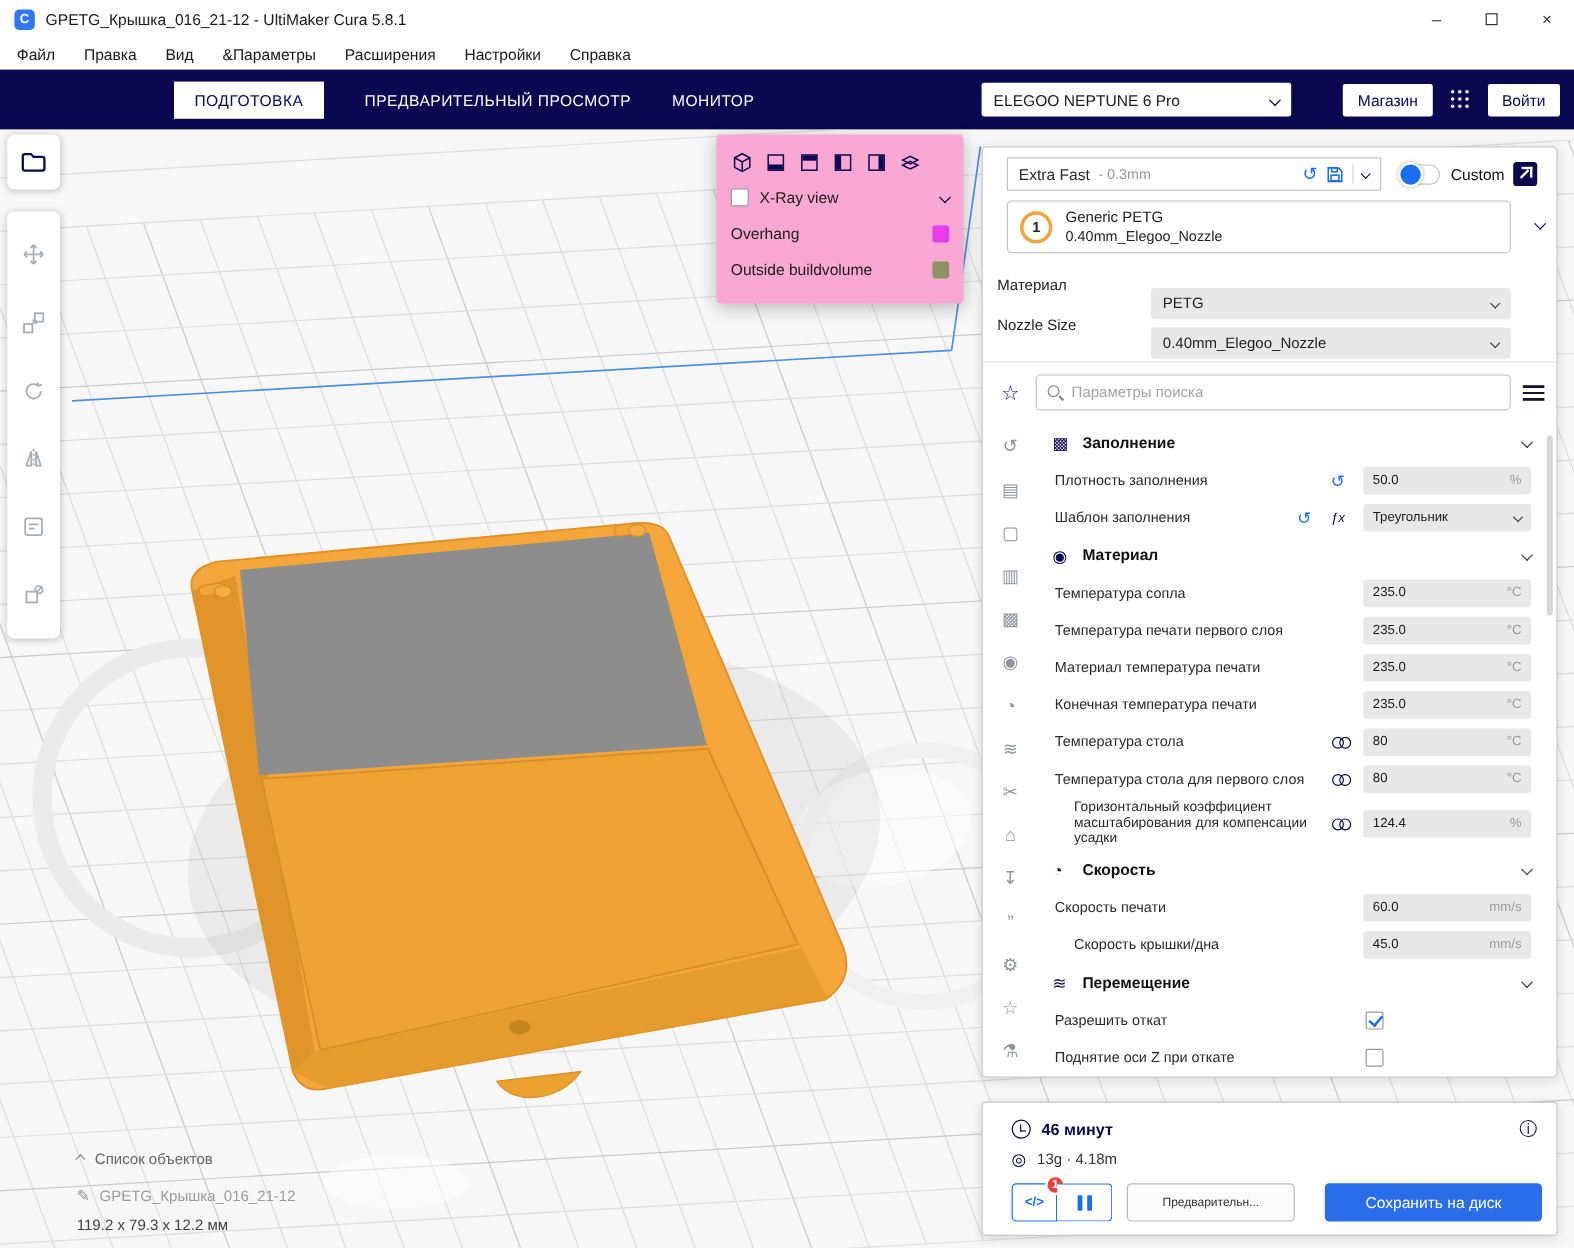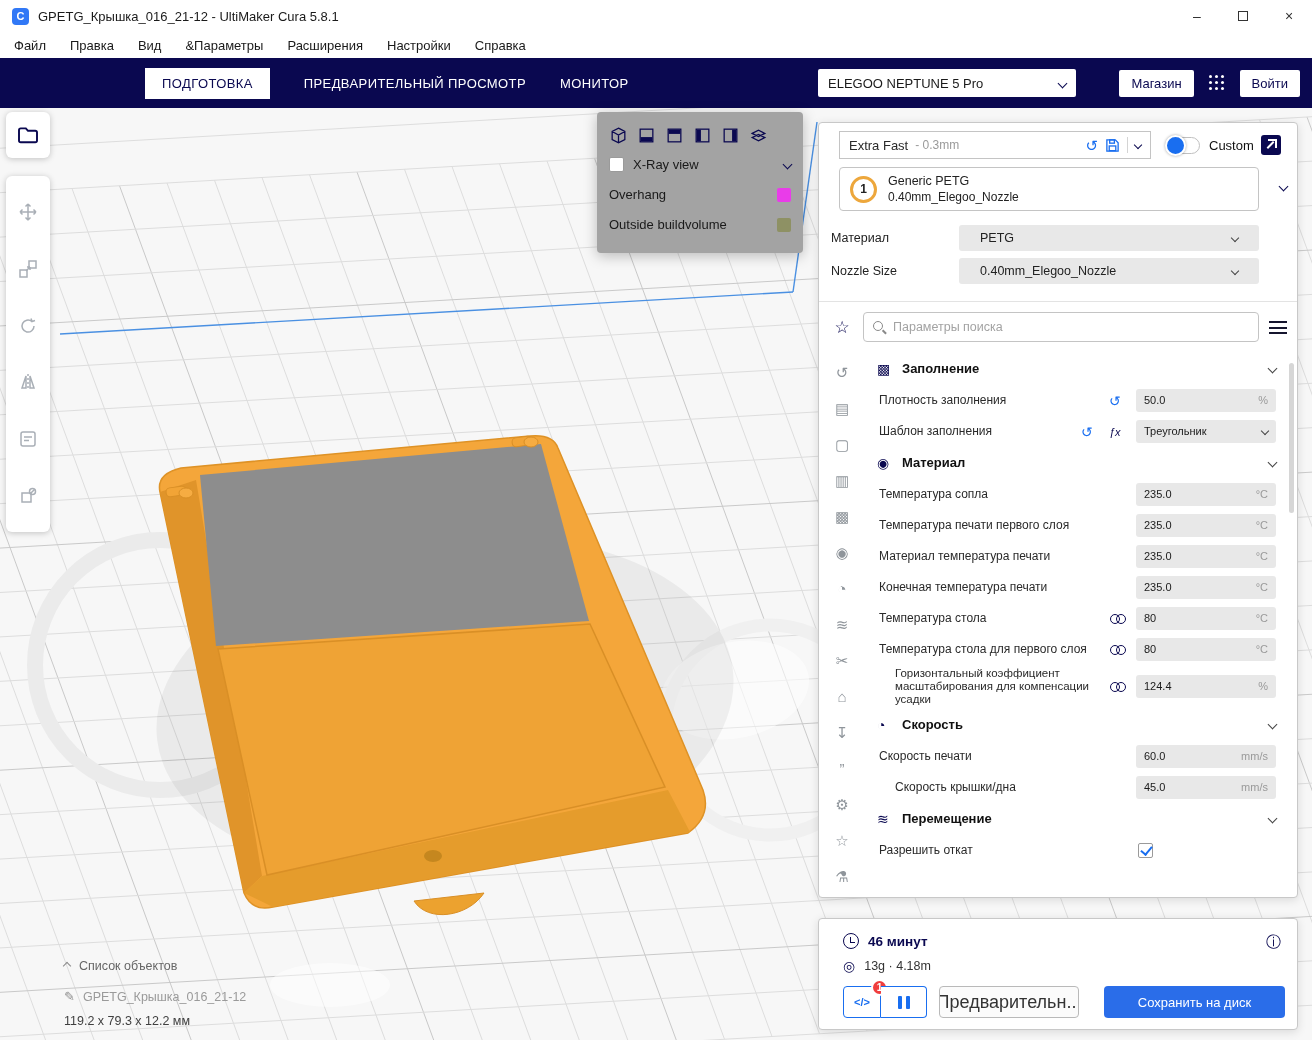--- a/index.html
+++ b/index.html
@@ -54,21 +54,21 @@
   .viewport svg{position:absolute;left:0;top:0;width:1312px;height:932px}
 
   
   .card{position:absolute;background:#fff;border-radius:6px;box-shadow:0 1px 6px rgba(0,0,0,.22)}
   .file-card{left:6px;top:112px;width:44px;height:46px;display:flex;align-items:center;justify-content:center}
   .tool-card{left:6px;top:176px;width:44px;height:356px;display:flex;flex-direction:column;align-items:center;
              justify-content:space-around;padding:8px 0}
   .tool{width:30px;height:30px;display:flex;align-items:center;justify-content:center}
 
   
-  .view-popup{position:absolute;left:597px;top:112px;width:206px;height:141px;background:#a3a3a3;border-radius:4px;
+  .view-popup{position:absolute;left:597px;top:112px;width:206px;height:141px;background:#f9a8d4;border-radius:4px;
               box-shadow:0 3px 14px rgba(0,0,0,.25);padding:10px 12px;z-index:5}
   .vp-icons{display:flex;gap:9px;align-items:center;height:26px}
   .vp-row{display:flex;align-items:center;height:27px;margin-top:3px}
   .vp-label{font-size:13px;color:#1a1a1a}
   .vp-row .checkbox{margin-right:9px}
   .swatch{width:14px;height:14px;border-radius:2px;margin-left:auto}
 
   
   .objlist{position:absolute;left:64px;bottom:12px;z-index:4}
   .ol-head{display:flex;align-items:center;gap:9px;font-size:12.5px;color:#666}
@@ -99,22 +99,22 @@
                 display:flex;align-items:center;padding:0 10px;gap:11px}
   .ext-circle{width:27px;height:27px;border-radius:50%;border:3px solid #eda73c;display:flex;align-items:center;
               justify-content:center;font-size:12px;font-weight:bold;color:#222;flex:0 0 auto}
   .ext-mat{font-size:12.5px;color:#222}
   .ext-noz{font-size:12px;color:#222;margin-top:2px}
   .ext-chev{position:absolute;right:10px;top:60px}
 
   .cfg-row{position:absolute;left:12px;right:16px;height:26px}
   .cfg-row.r1{top:102px}.cfg-row.r2{top:135px}
   .cfg-label{font-size:12.5px;color:#222;line-height:26px}
-  .dropdown{position:absolute;left:128px;top:0;width:300px;height:26px;background:#e8e8e8;border-radius:3px;
-            display:flex;align-items:center;padding:0 21px;font-size:12.5px;color:#222}
+  .dropdown{position:absolute;left:128px;top:15px;width:300px;height:26px;background:#e8e8e8;border-radius:3px;
+            display:flex;align-items:center;padding:0 10px;font-size:12.5px;color:#222}
   .dropdown .chev{margin-left:auto}
   .div1{position:absolute;left:0;right:0;top:178px;height:1px;background:#e3e3e3}
 
   .search-row{position:absolute;left:12px;right:10px;top:188px;height:32px;display:flex;align-items:center;gap:10px}
   .fav-star{font-size:17px;color:#0a0850;width:22px;text-align:center}
   .searchbox{flex:1;height:30px;border:1px solid #c4c4c4;border-radius:4px;display:flex;align-items:center;padding:0 8px;gap:6px;background:#fff}
   .searchbox input{border:none;outline:none;flex:1;font-size:12.5px;color:#333;font-family:inherit;background:transparent}
   .searchbox input::placeholder{color:#a3a3a3}
 
   .cat-strip{position:absolute;left:10px;top:232px;width:26px}
@@ -160,21 +160,21 @@
   .ap-row3{position:absolute;left:24px;right:12px;top:66px;height:34px;display:flex;align-items:center}
   .seg{display:flex}
   .seg-btn{width:38px;height:32px;border:1.5px solid #196ef0;background:#fff;display:flex;align-items:center;
            justify-content:center;color:#196ef0;font-weight:bold;font-size:11px;position:relative}
   .seg-btn.first{border-radius:4px 0 0 4px}
   .seg-btn.last{border-radius:0 4px 4px 0;border-left:none;width:46px}
   .badge{position:absolute;top:-8px;right:-8px;min-width:17px;height:17px;border-radius:9px;background:#f03e3e;
          border:2px solid #fff;color:#fff;font-size:10px;line-height:13px;text-align:center;font-weight:bold;padding:0 2px}
   .pbar{width:4px;height:13px;background:#196ef0;margin:0 2px;border-radius:1px}
   .btn{display:flex;align-items:center;justify-content:center;height:32px;border-radius:4px;white-space:nowrap;overflow:hidden}
-  .btn.light{margin-left:12px;width:140px;background:#fbfbfb;border:1px solid #b9b9b9;font-size:18px;color:#333}
+  .btn.light{margin-left:12px;width:140px;background:#fbfbfb;border:1px solid #b9b9b9;font-size:10px;color:#333}
   .btn.blue{margin-left:25px;flex:1;background:#2a6de9;color:#fff;font-size:13px}
 </style>
 </head>
 <body>
 
 <div class="app">
 
   <div class="titlebar">
     <span class="logo">C</span>
     <span class="wtitle">GPETG_Крышка_016_21-12 - UltiMaker Cura 5.8.1</span>
@@ -201,21 +201,21 @@
     <span class="menu-item">Справка</span>
   </div>
 
   <div class="header">
     <div class="tabs">
       <div class="tab active">ПОДГОТОВКА</div>
       <div class="tab">ПРЕДВАРИТЕЛЬНЫЙ ПРОСМОТР</div>
       <div class="tab">МОНИТОР</div>
     </div>
     <div class="printer-select">
-      <span>ELEGOO NEPTUNE 5 Pro</span>
+      <span>ELEGOO NEPTUNE 6 Pro</span>
       <span class="spacer"></span>
       <span class="chev navy"></span>
     </div>
     <div class="hdr-right">
       <div class="hdr-btn">Магазин</div>
       <span class="apps"></span>
       <div class="hdr-btn">Войти</div>
     </div>
   </div>
 
@@ -593,20 +593,24 @@
 
       <div class="shead">
         <span class="sicon">≋</span>
         <span class="stitle">Перемещение</span>
         <span class="chev schev"></span>
       </div>
       <div class="srow">
         <span class="slabel">Разрешить откат</span>
         <span class="checkbox checked"></span>
       </div>
+      <div class="srow">
+        <span class="slabel">Поднятие оси Z при откате</span>
+        <span class="checkbox"></span>
+      </div>
 
       <span class="scroll-thumb"></span>
     </div>
   </div>
 
   <div class="panel action">
     <div class="ap-row1">
       <span class="clock"></span>
       <span class="ap-time">46 минут</span>
       <span class="info">ⓘ</span>

